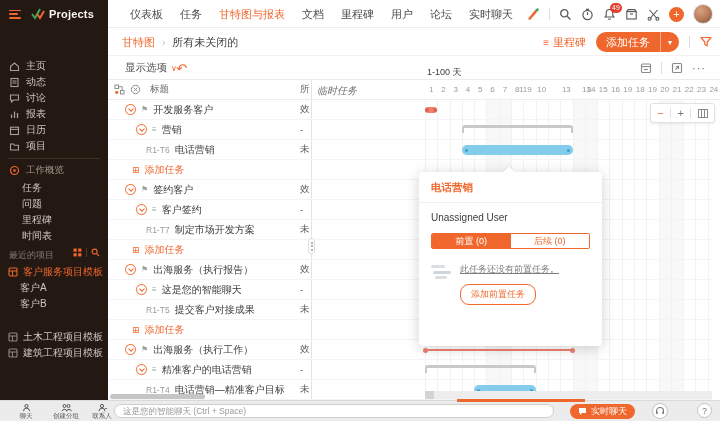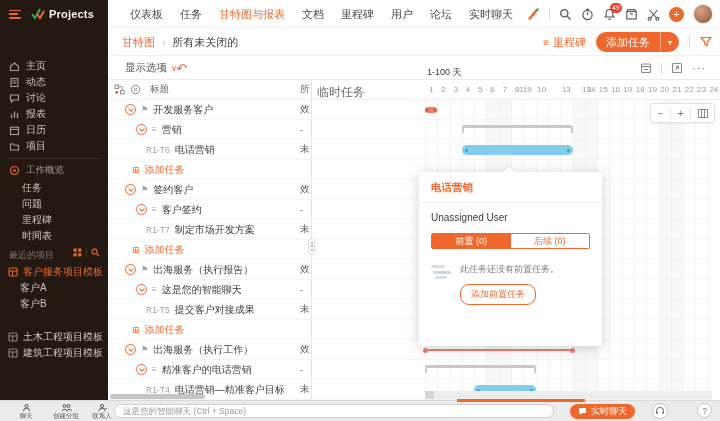--- a/index.html
+++ b/index.html
@@ -63,21 +63,21 @@
   .rtitle{font-size:10px;color:#3c3c3c;white-space:nowrap;overflow:hidden;}
   .rcode{font-size:8.5px;color:#9c9c9c;flex:none;}
   .addlbl{font-size:10px;color:#f0672d;white-space:nowrap;}
   .addic{font-size:9px;color:#f0672d;flex:none;}
   .owner{position:absolute;left:192px;width:11px;overflow:hidden;font-size:9.5px;color:#555;white-space:nowrap;}
   .splitter{position:absolute;left:311px;top:80px;width:1px;height:320px;background:#e4e4e4;}
   .split-handle{position:absolute;left:308px;top:238px;width:7px;height:16px;border-radius:3px;background:#fff;border:1px solid #ddd;box-sizing:border-box;display:flex;flex-direction:column;align-items:center;justify-content:center;gap:1.5px;cursor:col-resize;}
   .split-handle i{width:2px;height:2px;border-radius:50%;background:#9a9a9a;display:block;}
 
   
-  .unplanned-h{position:absolute;left:317px;top:84px;font-size:12px;color:#6d6d6d;}
+  .unplanned-h{position:absolute;left:317px;top:84px;font-size:10px;color:#6d6d6d;font-style:italic;}
   .range-label{position:absolute;left:427px;top:66px;font-size:9px;color:#3c3c3c;}
   .gantt-headline{position:absolute;left:311px;top:99px;width:409px;height:1px;background:#ececec;}
   .daynum{position:absolute;top:82px;height:16px;line-height:16px;text-align:center;font-size:8px;color:#9a9a9a;}
 
   
   #gen{position:absolute;left:0;top:0;width:720px;height:421px;pointer-events:none;}
   #gen .inter{pointer-events:auto;}
   .wknd{position:absolute;background:#f8f8f8;}
   .vline{position:absolute;width:1px;background:#f2f2f2;}
   .hline{position:absolute;height:1px;background:#f3f4f5;}
@@ -104,21 +104,21 @@
   .pdur{font-size:10px;color:#3c3c3c;margin-top:6px;}
   .ptabs{display:flex;margin-top:10px;border:1px solid #f0672d;border-radius:2px;overflow:hidden;height:14px;}
   .ptab{flex:1;font-size:9px;line-height:14px;text-align:center;color:#f0672d;background:#fff;cursor:pointer;}
   .ptab.active{background:#f0672d;color:#fff;}
   .pempty{display:flex;gap:9px;margin-top:14px;align-items:flex-start;}
   .pillus{width:20px;padding-top:2px;}
   .pillus i{display:block;height:3px;border-radius:1.5px;background:#d9dee3;margin-bottom:2.5px;}
   .pillus i:nth-child(1){width:14px;}
   .pillus i:nth-child(2){width:18px;margin-left:2px;background:#cdd6de;}
   .pillus i:nth-child(3){width:12px;margin-left:4px;}
-  .pmsg{font-size:9px;color:#7d7d7d;}
+  .pmsg{font-size:9px;color:#7d7d7d;text-decoration:underline;}
   .pbtn{margin-top:8px;display:inline-block;border:1px solid #f0672d;border-radius:9px;background:#fff;color:#f0672d;font-size:9px;padding:3px 10px;cursor:pointer;font-family:inherit;}
 
   
   .grid-hscroll{position:absolute;left:110px;top:394px;width:95px;height:5px;border-radius:3px;background:#c6c6c6;cursor:pointer;}
   .gantt-hscroll{position:absolute;left:425px;top:391px;width:287px;height:8px;background:#ededed;}
   .gantt-hscroll .stub{position:absolute;left:0;top:0;width:9px;height:8px;background:#d4d4d4;}
   .gantt-thumb{position:absolute;left:457px;top:399px;width:128px;height:3px;background:#f0672d;z-index:60;cursor:pointer;}
 
   
   .sidebar{position:absolute;left:0;top:28px;width:108px;height:372px;background:#231812;overflow:hidden;}

